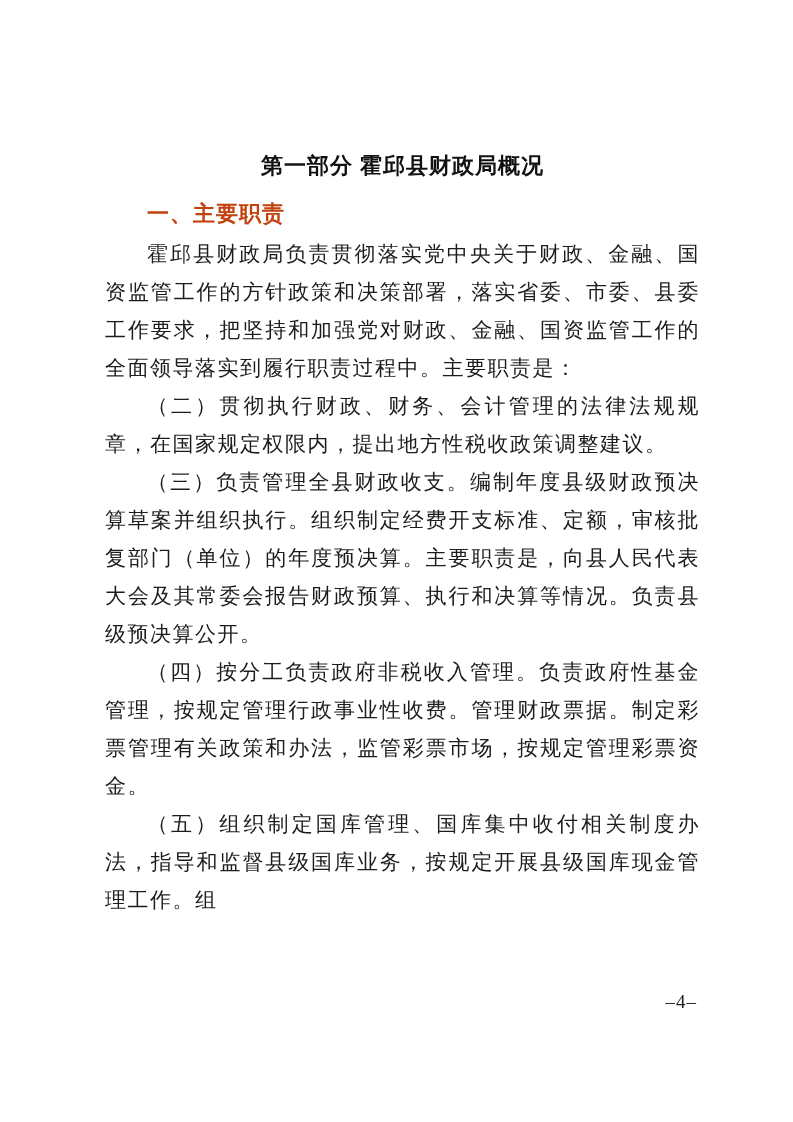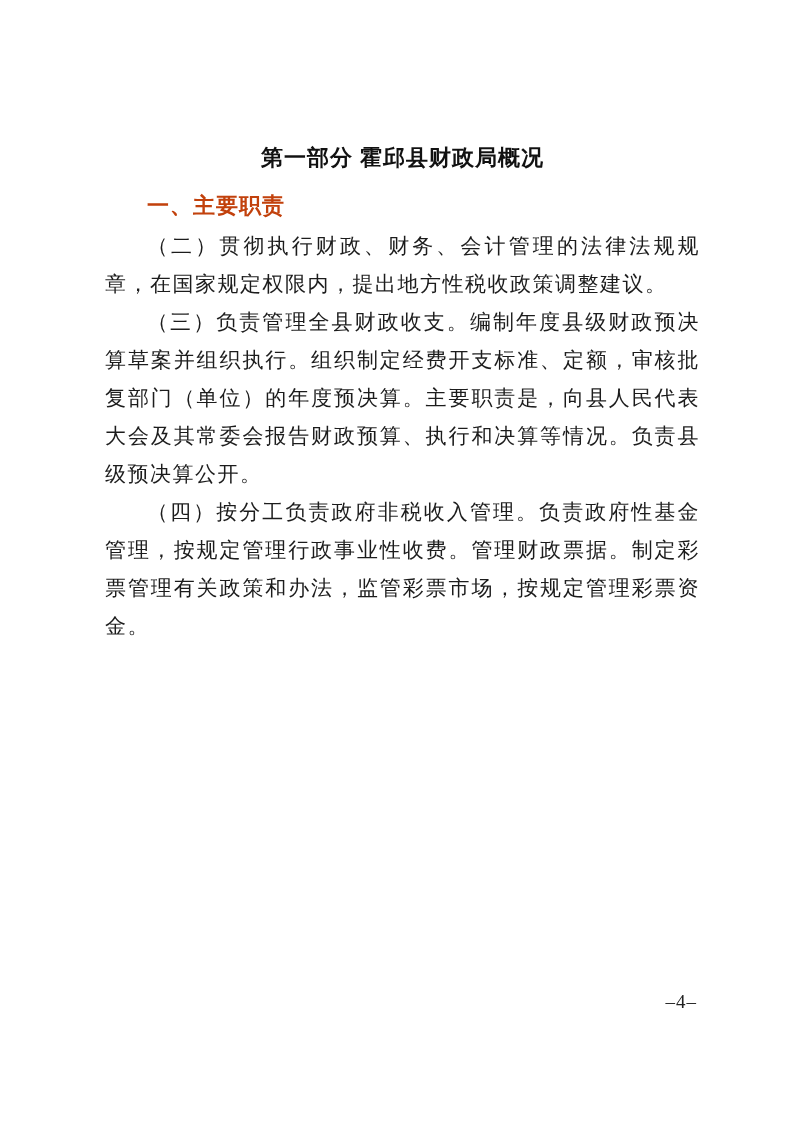--- a/index.html
+++ b/index.html
@@ -16,21 +16,21 @@
   }
 
   .content {
     position: absolute;
     left: 105px;
     top: 145px;
     width: 595px;
   }
 
   .doc-title {
-    margin: 0;
+    margin: 8px;
     font-family: "Liberation Sans", "DejaVu Sans", sans-serif;
     font-weight: bold;
     font-size: 22px;
     line-height: 26px;
     text-align: center;
     letter-spacing: 1px;
     color: #111111;
   }
 
   .section-heading {
@@ -70,21 +70,23 @@
 <body>
 
 <div class="page">
   <div class="content">
 
     <h1 class="doc-title">第一部分 霍邱县财政局概况</h1>
 
     <h2 class="section-heading">一、主要职责</h2>
 
     <div class="body-text">
+      <p>霍邱县财政局负责贯彻落实党中央关于财政、金融、国资监管工作的方针政策和决策部署，落实省委、市委、县委工作要求，把坚持和加强党对财政、金融、国资监管工作的全面领导落实到履行职责过程中。主要职责是：</p>
       <p>（二）贯彻执行财政、财务、会计管理的法律法规规章，在国家规定权限内，提出地方性税收政策调整建议。</p>
       <p>（三）负责管理全县财政收支。编制年度县级财政预决算草案并组织执行。组织制定经费开支标准、定额，审核批复部门（单位）的年度预决算。主要职责是，向县人民代表大会及其常委会报告财政预算、执行和决算等情况。负责县级预决算公开。</p>
       <p>（四）按分工负责政府非税收入管理。负责政府性基金管理，按规定管理行政事业性收费。管理财政票据。制定彩票管理有关政策和办法，监管彩票市场，按规定管理彩票资金。</p>
+      <p>（五）组织制定国库管理、国库集中收付相关制度办法，指导和监督县级国库业务，按规定开展县级国库现金管理工作。组</p>
     </div>
 
   </div>
 
   <div class="page-number">–4–</div>
 </div>
 
 </body></html>

